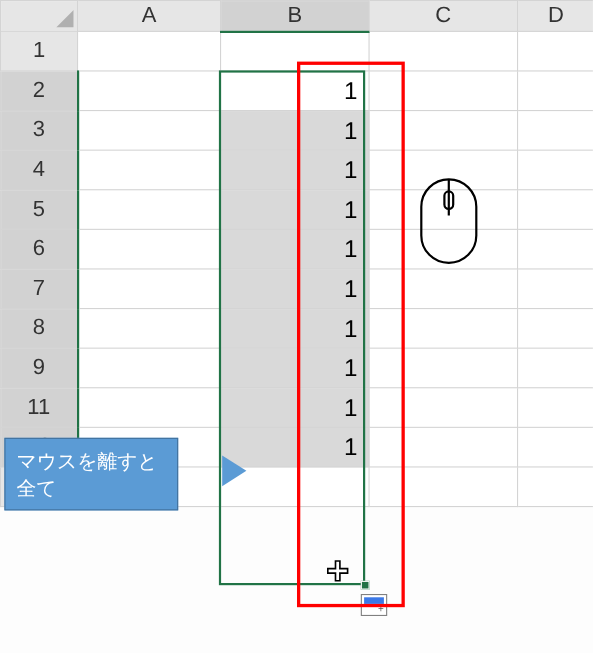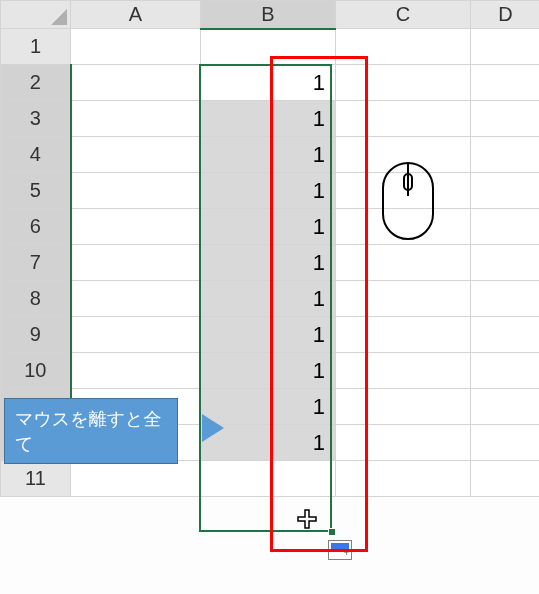--- a/index.html
+++ b/index.html
@@ -16,21 +16,21 @@
   th.row.sel{background:#d2d2d2;border-right:2px solid #217346;}
   td.cell{height:36px;font-size:22px;text-align:right;padding-right:10px;color:#000;background:#fff;}
   td.cell .val{display:block;}
   td.filled{background:#d9d9d9;}
   
   .sel-border{position:absolute;border:2px solid #217346;left:199px;top:64px;width:133px;height:468px;pointer-events:none;box-sizing:border-box;}
   .fill-handle{position:absolute;width:8px;height:8px;background:#217346;left:328px;top:528px;border:1px solid #fff;box-sizing:border-box;}
   
   .red-box{position:absolute;border:3px solid #ff0000;left:270px;top:56px;width:98px;height:496px;pointer-events:none;box-sizing:border-box;}
   
-  .callout{position:absolute;left:4px;top:398px;width:174px;height:66px;background:#5b9bd5;color:#fff;font-size:18px;line-height:1.4;padding:8px 10px;box-sizing:border-box;border:1px solid #41719c;}
+  .callout{position:absolute;left:4px;top:398px;width:158px;height:66px;background:#5b9bd5;color:#fff;font-size:18px;line-height:1.4;padding:8px 10px;box-sizing:border-box;border:1px solid #41719c;}
   .callout-arrow{position:absolute;left:202px;top:414px;width:0;height:0;border-top:14px solid transparent;border-bottom:14px solid transparent;border-left:22px solid #5b9bd5;}
   
   .mouse-ico{position:absolute;left:378px;top:158px;}
   
   .autofill-opt{position:absolute;left:328px;top:540px;width:22px;height:18px;border:1px solid #808080;background:#fff;}
   .autofill-opt .bar{position:absolute;top:2px;left:2px;right:2px;height:6px;background:#3b78e7;}
   .autofill-opt .plus{position:absolute;bottom:1px;right:2px;font-size:9px;color:#555;}
   
   .fill-cursor{position:absolute;left:296px;top:508px;pointer-events:none;}
 </style>
@@ -124,29 +124,20 @@
   <tr>
           <th class="row sel">9</th>
           <td class="cell"></td>
           <td class="cell filled">
             <span class="val">1</span>
           </td>
           <td class="cell"></td>
           <td class="cell"></td>
         </tr>
   <tr>
-          <th class="row sel">10</th>
-          <td class="cell"></td>
-          <td class="cell filled">
-            <span class="val">1</span>
-          </td>
-          <td class="cell"></td>
-          <td class="cell"></td>
-        </tr>
-  <tr>
           <th class="row sel">11</th>
           <td class="cell"></td>
           <td class="cell filled">
             <span class="val">1</span>
           </td>
           <td class="cell"></td>
           <td class="cell"></td>
         </tr>
   <tr>
           <th class="row sel">12</th>

